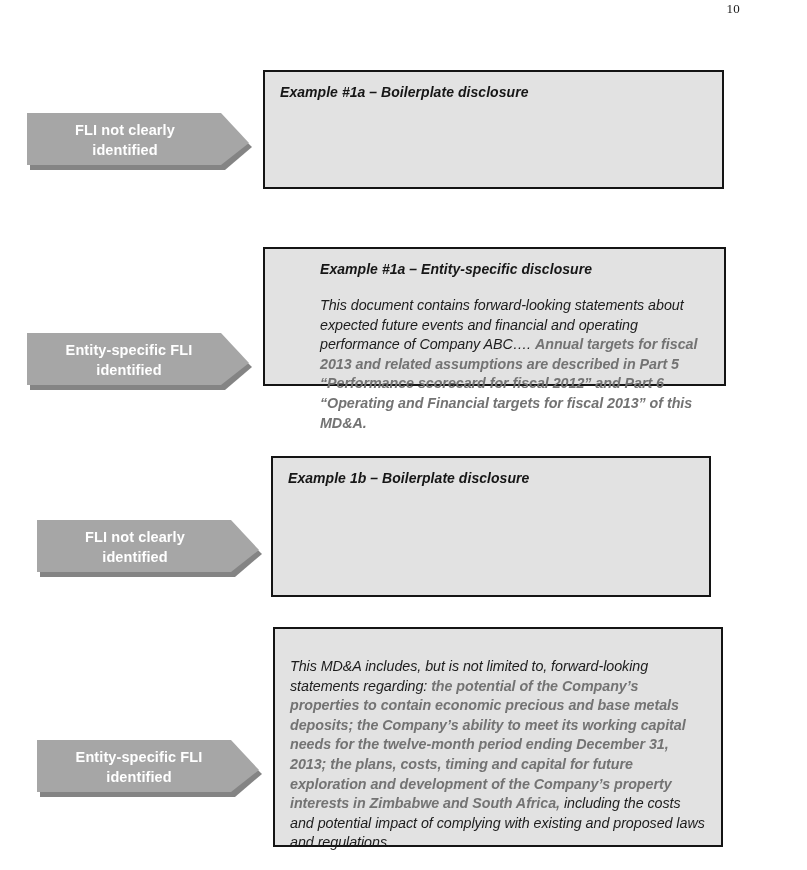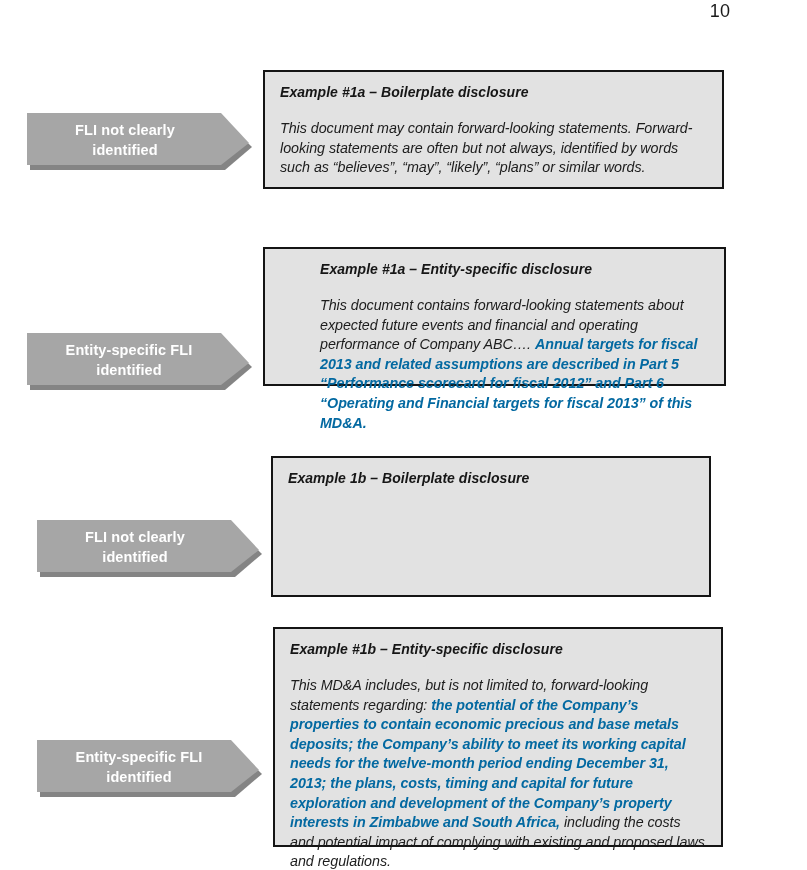--- a/index.html
+++ b/index.html
@@ -19,23 +19,23 @@
     width: 807px;
     height: 870px;
   }
 
   
   .page-number {
     position: absolute;
     top: 1px;
     left: 700px;
     width: 40px;
-    text-align: center;
-    font-family: Liberation Sans, sans-serif;
-    font-size: 18px;
+    text-align: right;
+    font-family: Liberation Serif, serif;
+    font-size: 13px;
     color: #1a1a1a;
     letter-spacing: 0.2px;
   }
 
   
   .arrow {
     position: absolute;
   }
   .arrow svg {
     display: block;
@@ -83,21 +83,21 @@
     line-height: 19.6px;
     color: #1c1c1c;
     letter-spacing: -0.05px;
   }
   .box-body .seg-plain {
     font-weight: normal;
     color: #1c1c1c;
   }
   .box-body .seg-emph {
     font-weight: bold;
-    color: #0369a1;
+    color: #737373;
   }
 </style>
 </head>
 <body>
 
 <div class="page">
 
   <div class="page-number">10</div>
 
   <div class="arrow" style="left:27px; top:108px; width:228px; height:72px;">
@@ -105,23 +105,20 @@
       <polygon points="3,62 198,62 225,39 198,13 3,13" fill="#6e6e6e" opacity="0.85"></polygon>
       <polygon points="0,57 194,57 222,35 194,5 0,5" fill="#a6a6a6"></polygon>
     </svg>
     <div class="arrow-label" style="left:13px; top:12px; width:170px;">FLI not clearly
 identified</div>
   </div>
 
   <div class="box" style="left:263px; top:70px; width:461px; height:119px;">
     <div class="box-inner">
       <div class="box-title">Example #1a – Boilerplate  disclosure</div>
-      <div class="box-body">
-        <span class="seg-plain">This document may contain forward-looking statements.  Forward-looking statements are often but not always, identified by words such as “believes”, “may”, “likely”, “plans” or similar words.</span>
-      </div>
     </div>
   </div>
 
   <div class="arrow" style="left:27px; top:328px; width:228px; height:72px;">
     <svg width="228" height="72" viewBox="0 0 228 72">
       <polygon points="3,62 198,62 225,39 198,13 3,13" fill="#6e6e6e" opacity="0.85"></polygon>
       <polygon points="0,57 194,57 222,35 194,5 0,5" fill="#a6a6a6"></polygon>
     </svg>
     <div class="arrow-label" style="left:13px; top:12px; width:178px;">Entity-specific FLI
 identified</div>
@@ -155,20 +152,19 @@
     <svg width="228" height="72" viewBox="0 0 228 72">
       <polygon points="3,62 198,62 225,39 198,13 3,13" fill="#6e6e6e" opacity="0.85"></polygon>
       <polygon points="0,57 194,57 222,35 194,5 0,5" fill="#a6a6a6"></polygon>
     </svg>
     <div class="arrow-label" style="left:13px; top:12px; width:178px;">Entity-specific FLI
 identified</div>
   </div>
 
   <div class="box" style="left:273px; top:627px; width:450px; height:220px;">
     <div class="box-inner">
-      <div class="box-title">Example #1b – Entity-specific disclosure</div>
       <div class="box-body">
         <span class="seg-plain">This MD&amp;A includes, but is not limited to, forward-looking statements regarding: </span><span class="seg-emph">the potential of the Company’s properties to contain economic precious and base metals deposits; the Company’s ability to meet its working capital needs for the twelve-month period ending December 31, 2013; the plans, costs, timing and capital for future exploration and development of the Company’s property interests in Zimbabwe and South Africa, </span><span class="seg-plain">including the costs and potential impact of complying with existing and proposed laws and regulations.</span>
       </div>
     </div>
   </div>
 
 </div>
 
 </body></html>

